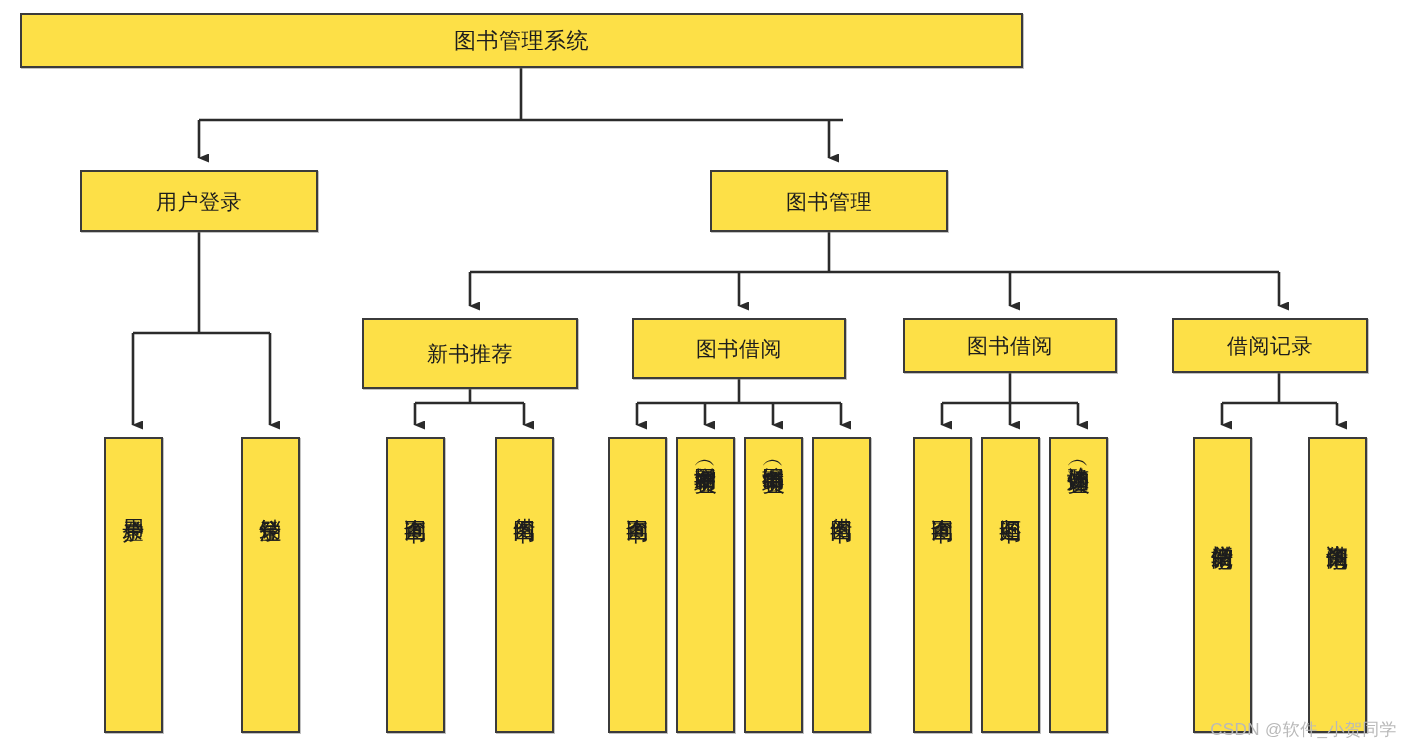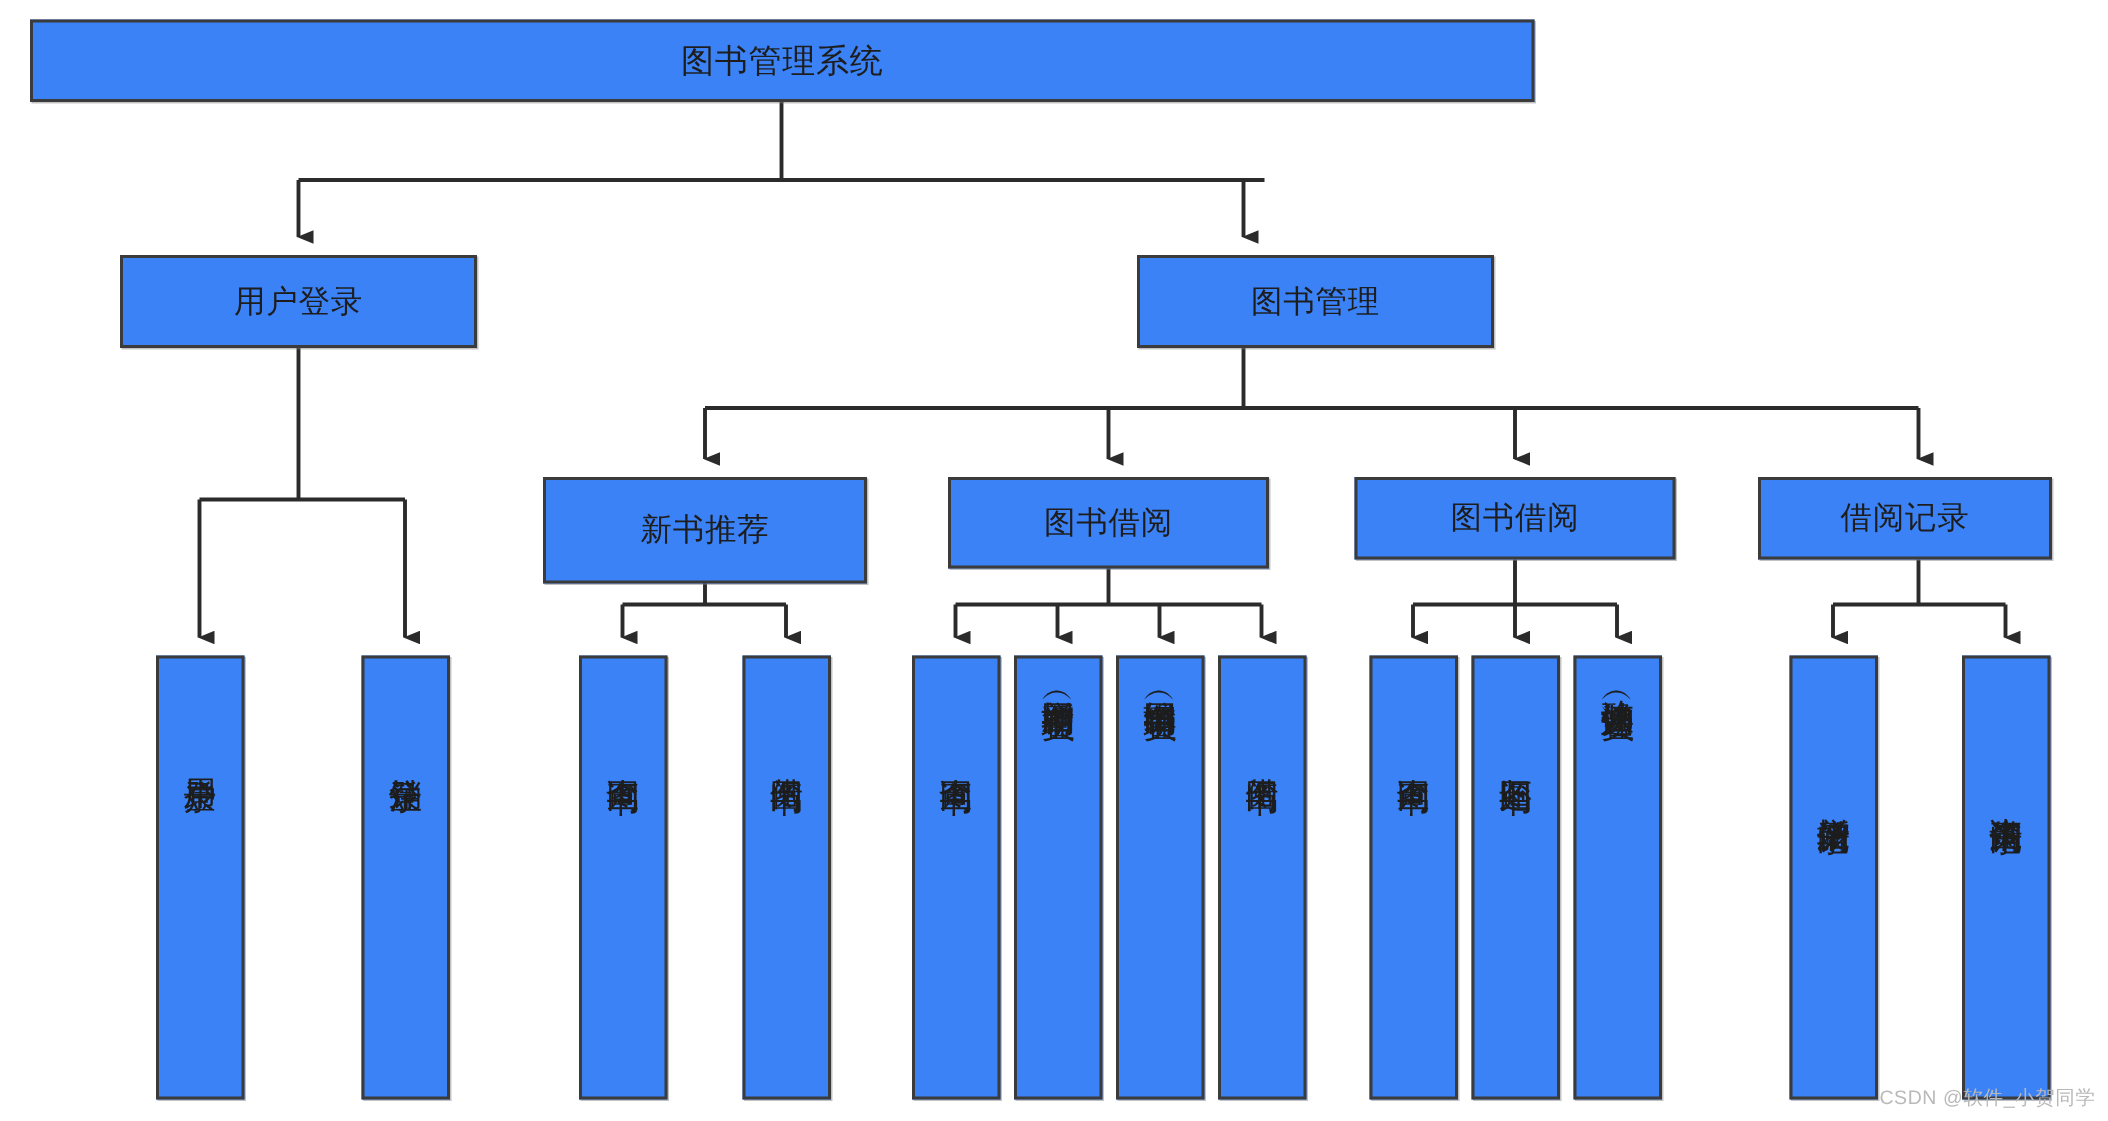--- a/index.html
+++ b/index.html
@@ -21,21 +21,21 @@
   }
   #connector-layer {
     position: absolute;
     left: 0; top: 0;
     width: 1405px; height: 747px;
     pointer-events: none;
   }
   .node {
     position: absolute;
     border: 2px solid #3b3b3b;
-    background: #3b82f6;
+    background: #fde047;
     display: flex;
     align-items: center;
     justify-content: center;
     color: #1d1d1d;
     box-shadow: 1px 1px 0 0 rgba(120,120,120,0.45);
   }
   .node-h {
     font-size: 21px;
     letter-spacing: 0.5px;
     white-space: nowrap;
@@ -55,21 +55,21 @@
     letter-spacing: 1px;
     white-space: nowrap;
     color: #1d1d1d;
   }
   .leaf-mid .node-v { margin-top: 78px; }
   .leaf-short .node-v { margin-top: 52px; }
   .watermark {
     position: absolute;
     right: 8px;
     bottom: 6px;
-    font-size: 13px;
+    font-size: 17px;
     color: #b9b9b9;
     white-space: nowrap;
     letter-spacing: 0.4px;
   }
 </style>
 </head>
 <body>
 
 <div id="diagram-root">
 
@@ -128,21 +128,21 @@
     </g>
   </svg>
 
   <div class="node node-root" style="left:20px; top:13px; width:1003px; height:55px;">
     <span class="node-h">图书管理系统</span>
   </div>
 
   <div class="node" style="left:80px; top:170px; width:238px; height:62px;">
     <span class="node-h">用户登录</span>
   </div>
-  <div class="node" style="left:710px; top:170px; width:238px; height:62px;margin-left:48px;">
+  <div class="node" style="left:710px; top:170px; width:238px; height:62px;">
     <span class="node-h">图书管理</span>
   </div>
 
   <div class="node" style="left:362px; top:318px; width:216px; height:71px;">
     <span class="node-h">新书推荐</span>
   </div>
   <div class="node" style="left:632px; top:318px; width:214px; height:61px;">
     <span class="node-h">图书借阅</span>
   </div>
   <div class="node" style="left:903px; top:318px; width:214px; height:55px;">

